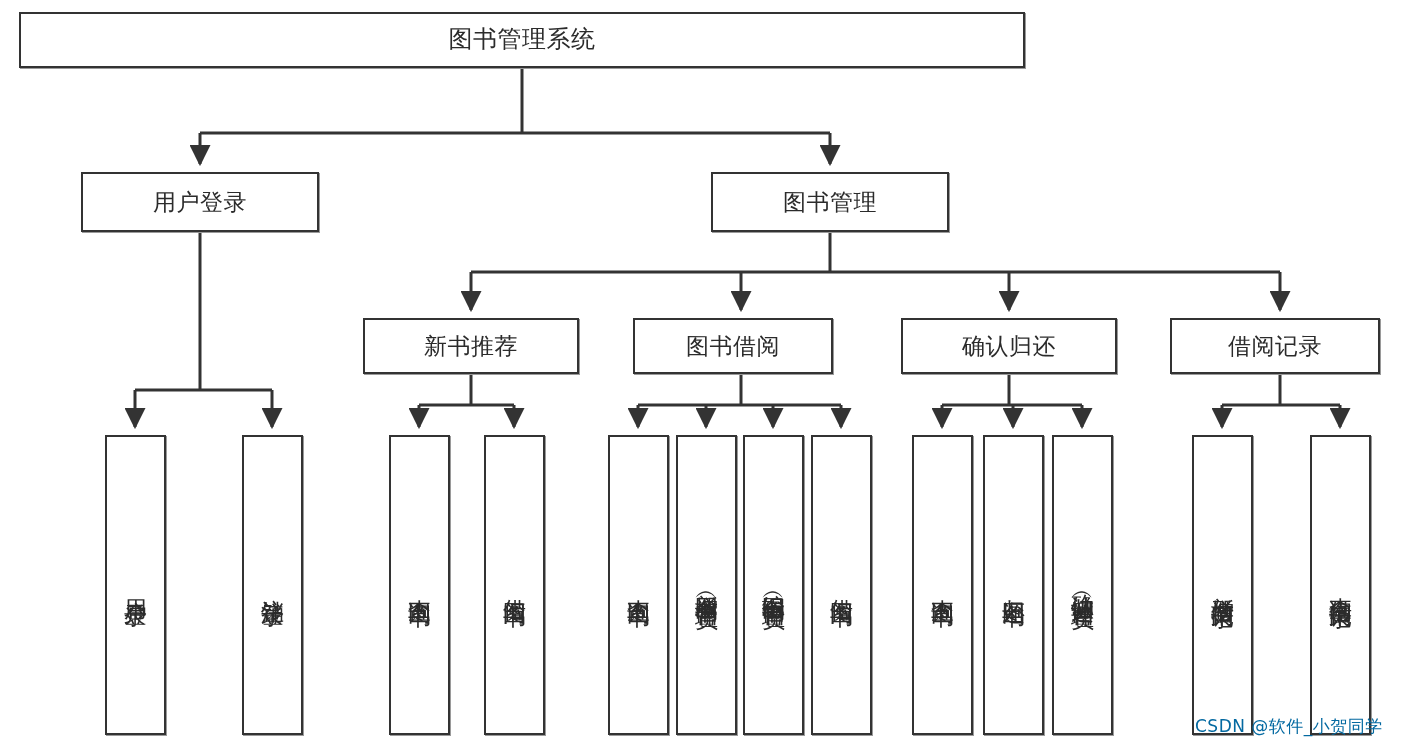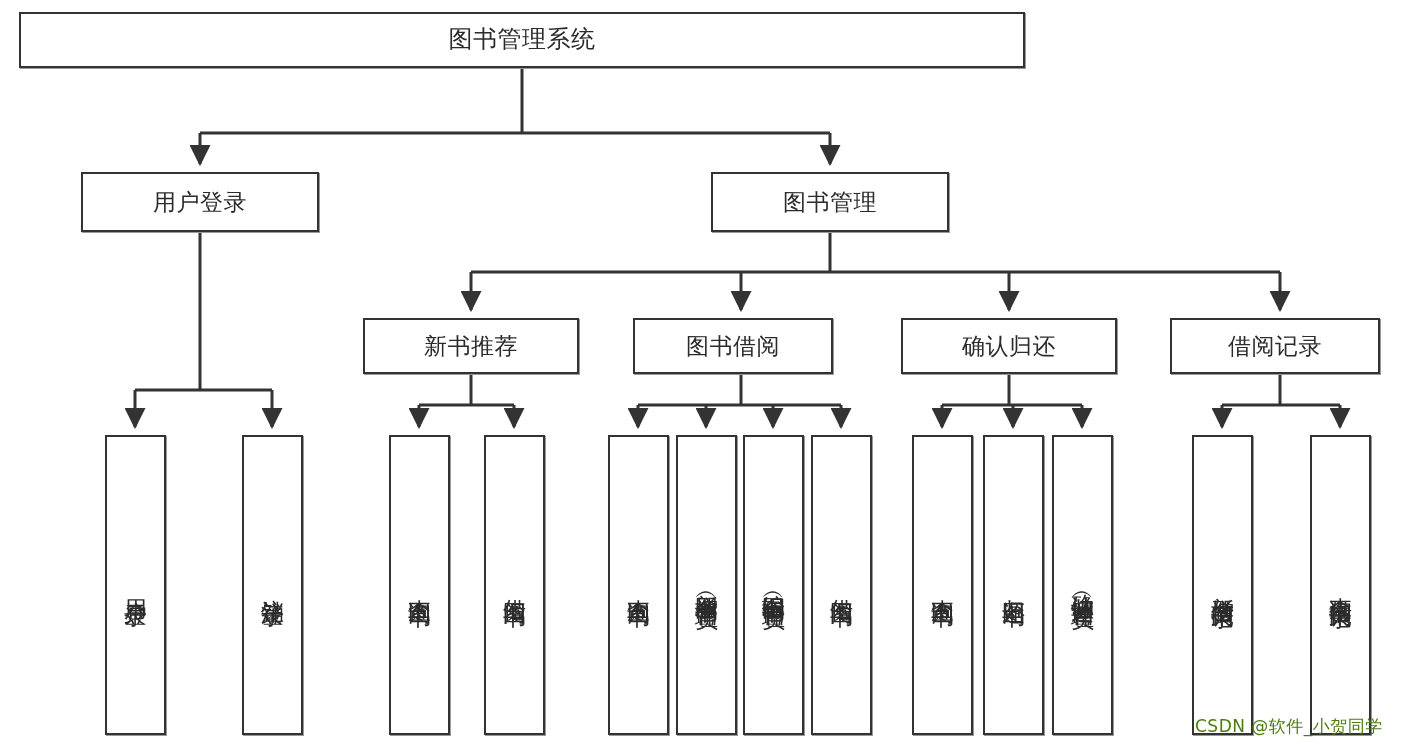--- a/index.html
+++ b/index.html
@@ -63,21 +63,21 @@
     text-orientation: upright;
     font-size: 23px;
     line-height: 1.0;
     letter-spacing: 2px;
     white-space: nowrap;
     max-height: 100%;
   }
   .watermark {
     position: absolute;
     font-size: 17px;
-    color: #4d7c0f;
+    color: #0369a1;
     white-space: nowrap;
     letter-spacing: 0.5px;
   }
 </style>
 </head>
 <body>
 
 <div id="canvas">
 
   <svg id="edges" viewBox="0 0 1405 747" width="1405" height="747" xmlns="http://www.w3.org/2000/svg">

